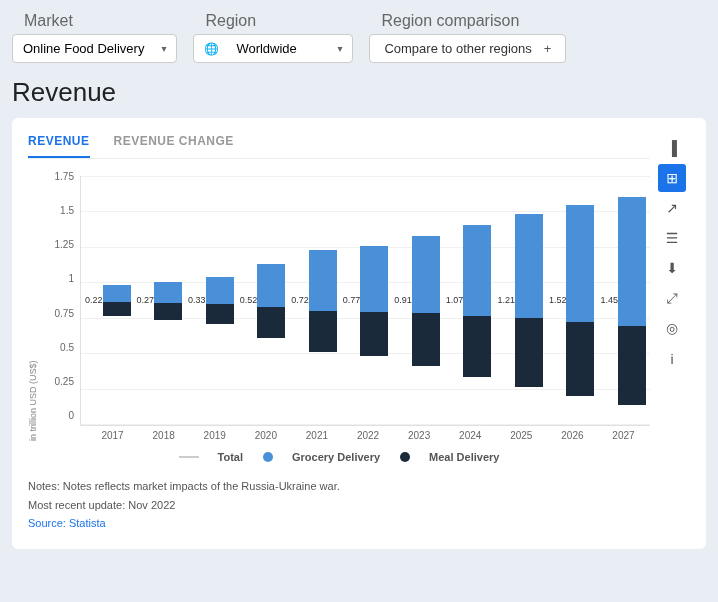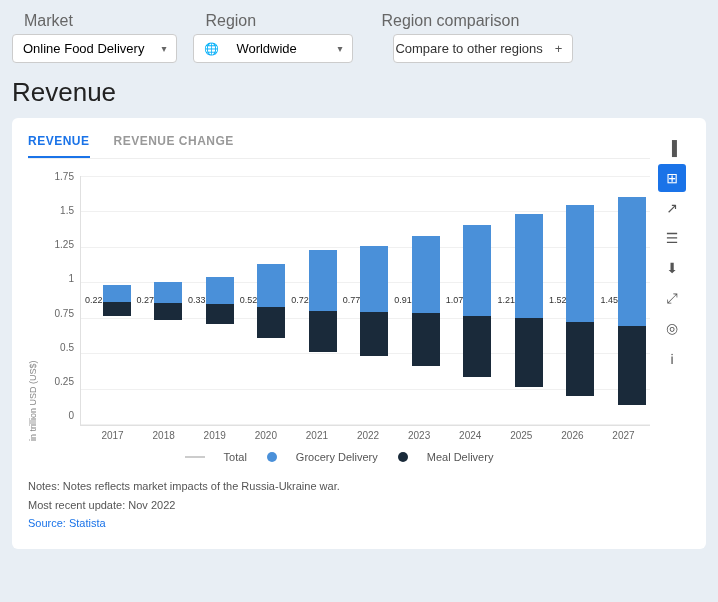--- a/index.html
+++ b/index.html
@@ -41,27 +41,26 @@
     .filter-select .globe-icon {
       color: #888;
       font-size: 12px;
     }
     .compare-btn {
       display: flex;
       align-items: center;
       gap: 6px;
       border: 1px solid #ccc;
       border-radius: 4px;
-      padding: 6px 1px;
+      padding: 6px 14px;
       background: white;
       font-size: 13px;
       cursor: pointer;
       color: #333;
       min-width: 180px;
-      margin-left: 24px;
     }
     .chevron {
       margin-left: auto;
       font-size: 10px;
       color: #666;
     }
     .page-title {
       font-size: 26px;
       font-weight: 400;
       color: #222;
@@ -207,20 +206,21 @@
       gap: 20px;
       margin-top: 10px;
       font-size: 11px;
       color: #555;
       align-items: center;
     }
     .legend-item {
       display: flex;
       align-items: center;
       gap: 19px;
+      font-weight: bold;
     }
     .legend-dot {
       width: 10px;
       height: 10px;
       border-radius: 50%;
     }
     .legend-line {
       width: 20px;
       height: 2px;
       background: #ccc;

